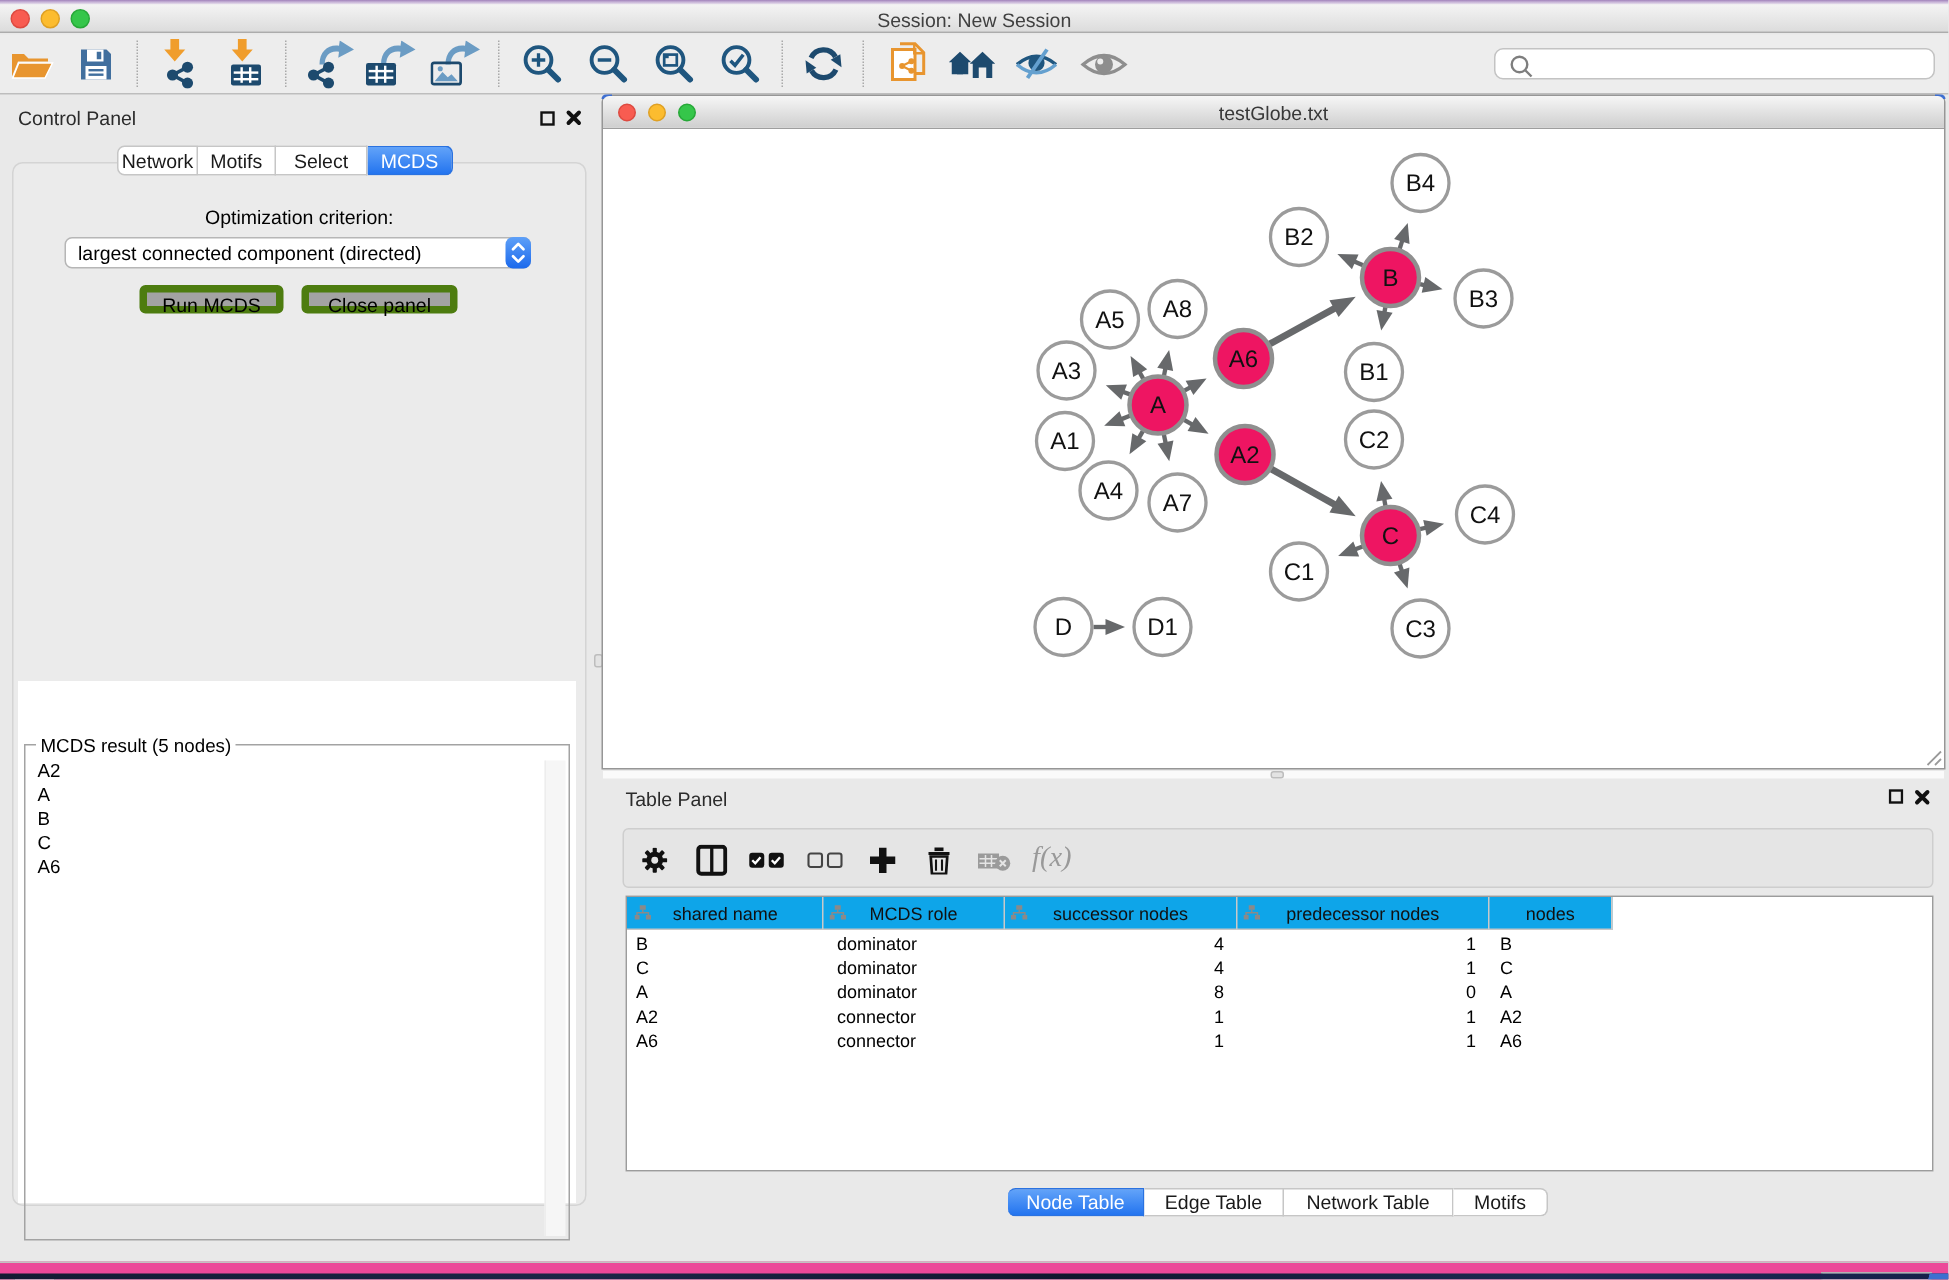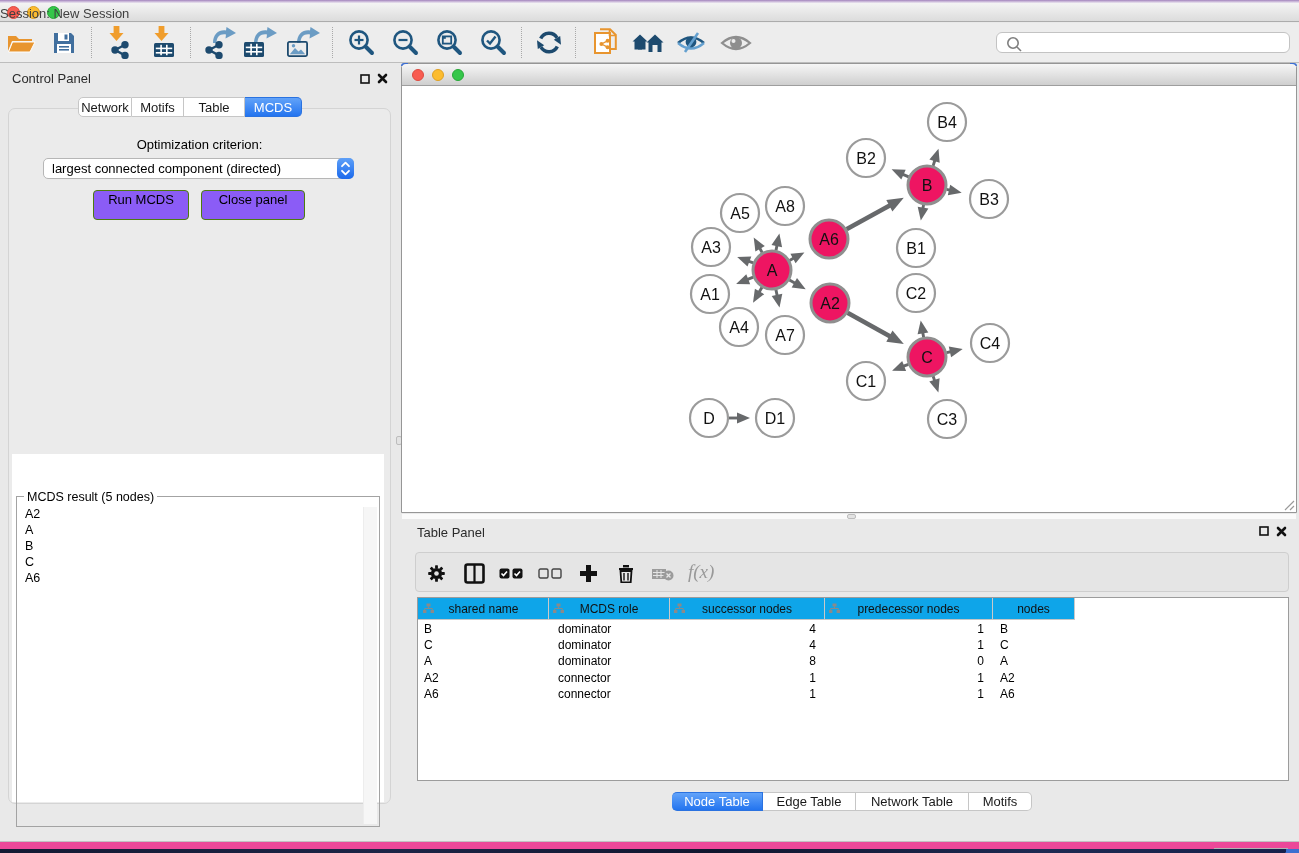--- a/index.html
+++ b/index.html
@@ -6,37 +6,37 @@
 html,body { width:1299px; height:853px; overflow:hidden; }
 body { font-family:"Liberation Sans", sans-serif; background:#e9e9e9; position:relative; }
 .abs { position:absolute; }
 
 #deskTop { left:0; top:0; width:1299px; height:3px; background:linear-gradient(#a183bb 0%,#c3aed4 40%,#ece7f0 100%); }
 #deskBot { left:0; top:849px; width:1299px; height:4px; background:linear-gradient(90deg,#131a33,#1c2547 30%,#10162e 55%,#1d2a52 80%,#16204a); }
 #deskBot .wedge { position:absolute; right:0; top:0; width:22px; height:4px; background:linear-gradient(105deg, transparent 40%, #3c6fd0 42%); }
 
 #titlebar { left:0; top:3px; width:1299px; height:19px; background:linear-gradient(#f4f4f4,#dcdcdc); border-bottom:1px solid #acacac; }
 .light { position:absolute; top:3px; width:13px; height:13px; border-radius:50%; }
-#titlebar .t { position:absolute; top:3px; width:100%; text-align:left; font-size:13px; color:#404040; }
+#titlebar .t { position:absolute; top:3px; width:100%; text-align:center; font-size:13px; color:#404040; }
 
 #toolbar { left:0; top:23px; width:1299px; height:40px; background:#ededed; border-bottom:1px solid #bdbdbd; }
 .sep { position:absolute; top:4px; height:31px; width:0; border-left:1px dotted #a9a9a9; }
 #search { position:absolute; left:996px; top:9px; width:294px; height:21px; border:1px solid #c3c3c3; border-radius:6px; background:#fff; }
 
 #cpTitle { left:12px; top:71px; font-size:13px; color:#2b2b2b; }
 #cpPanel { left:8px; top:108px; width:383px; height:696px; border:1px solid #d4d4d4; border-radius:7px; background:#ebebeb; }
 .tabrow { position:absolute; display:flex; }
 .tab { height:20px; font-size:13px; color:#1a1a1a; background:#fff; border:1px solid #c6c6c6; border-left:none; text-align:center; line-height:19px; }
 .tab.first { border-left:1px solid #c6c6c6; border-radius:5px 0 0 5px; }
 .tab.last { border-radius:0 5px 5px 0; }
 .tab.sel { background:linear-gradient(#62a3f9,#2374ef); color:#fff; border-color:#2a72e0; }
 #optLabel { left:0px; top:137px; width:399px; text-align:center; font-size:13px; color:#000; }
 #dropdown { left:43px; top:158px; width:311px; height:21px; background:#fff; border:1px solid #b6b6b6; border-radius:5px; font-size:13px; color:#000; line-height:19px; padding-left:8px; }
 #stepper { left:337px; top:158px; width:17px; height:21px; border-radius:5px; background:linear-gradient(#5ea0f8,#1b69ec); }
-.btn { position:absolute; height:30px; background:#8b5cf6; border:1px solid #4d7c0f; border-radius:4px; font-size:13px; color:#000; text-align:center; line-height:17px; }
+.btn { position:absolute; height:19px; background:#a3a3a3; border:5px solid #4d7c0f; border-radius:4px; font-size:13px; color:#000; text-align:center; line-height:17px; }
 #resultWrap { left:12px; top:454px; width:372px; height:348px; background:#fff; }
 #resultBox { position:absolute; left:4px; top:8px; width:364px; height:331px; border:1px solid #a3a3a3;margin-top:34px; }
 #resultTitle { position:absolute; left:7px; top:-7px; background:#fff; padding:0 3px; font-size:12.5px; color:#000; }
 #resultList { position:absolute; left:8px; top:9px; font-size:12.5px; color:#000; line-height:16px; }
 #resultSB { position:absolute; right:2px; top:10px; width:14px; height:317px; background:#f6f6f6; border-left:1px solid #ededed; }
 
 .grip { background:#e3e3e3; border:1px solid #bdbdbd; border-radius:2px; }
 
 #netwin { left:401px; top:63px; width:896px; height:450px; border:1px solid #969696; border-radius:5px 5px 0 0; background:#fff; }
 #nettitle { position:absolute; left:0; top:0; width:100%; height:22px; background:linear-gradient(#f6f6f6,#cfcfcf); border-bottom:1px solid #9e9e9e; border-radius:4px 4px 0 0; }
@@ -220,21 +220,21 @@
 <svg class="abs" width="10" height="10" style="left:360px;top:74px">
     <rect x="1" y="1" width="8" height="8" fill="none" stroke="#111" stroke-width="1.6"></rect>
   </svg>
 <svg class="abs" width="11" height="11" style="left:377px;top:73px">
     <path d="M2 2 L9 9 M9 2 L2 9" stroke="#111" stroke-width="2.6" stroke-linecap="round"></path>
   </svg>
 <div class="abs" id="cpPanel"></div>
 <div class="tabrow" style="left:78px;top:97px">
   <div class="tab first" style="width:54px">Network</div>
   <div class="tab" style="width:52px">Motifs</div>
-  <div class="tab" style="width:61px">Table</div>
+  <div class="tab" style="width:61px">Select</div>
   <div class="tab sel last" style="width:57px">MCDS</div>
 </div>
 <div class="abs" id="optLabel">Optimization criterion:</div>
 <div class="abs" id="dropdown">largest connected component (directed)</div>
 <div class="abs" id="stepper"><svg width="17" height="21">
       <path d="M5 8.2 L8.5 4.6 L12 8.2" fill="none" stroke="#fff" stroke-width="1.8" stroke-linecap="round" stroke-linejoin="round"></path>
       <path d="M5 12.8 L8.5 16.4 L12 12.8" fill="none" stroke="#fff" stroke-width="1.8" stroke-linecap="round" stroke-linejoin="round"></path>
     </svg></div>
 <div class="btn" style="left:93px;top:190px;width:96px">Run MCDS</div>
 <div class="btn" style="left:201px;top:190px;width:104px">Close panel</div>
@@ -247,20 +247,21 @@
 </div>
 <div class="abs grip" style="left:396px;top:436px;width:6px;height:9px"></div>
 
 <div class="abs" id="netwin">
   <div class="bluecorner" style="left:-1px;border-radius:4px 0 0 0;"></div>
   <div class="bluecorner" style="right:-1px;border-radius:0 4px 0 0;"></div>
   <div id="nettitle">
     <div class="light" style="left:10px;top:5px;width:12px;height:12px;background:#f85c51;border:0.5px solid #dd4a40;"></div>
     <div class="light" style="left:30px;top:5px;width:12px;height:12px;background:#fcbc2f;border:0.5px solid #dfa023;"></div>
     <div class="light" style="left:50px;top:5px;width:12px;height:12px;background:#35c64a;border:0.5px solid #27a838;"></div>
+    <div class="t">testGlobe.txt</div>
   </div>
   <svg id="graph" width="894" height="426" viewBox="0 0 894 426">
   <line x1="351.3" y1="190.2" x2="344.4" y2="192.9" stroke="#67696b" stroke-width="2.9"></line>
   <polygon points="334.1,196.9 344.3,187.2 348.2,197.2" fill="#67696b"></polygon>
   <line x1="351.3" y1="175.9" x2="345.5" y2="173.8" stroke="#67696b" stroke-width="2.9"></line>
   <polygon points="335.2,169.9 349.3,169.4 345.5,179.5" fill="#67696b"></polygon>
   <line x1="360.2" y1="165.6" x2="357.1" y2="160.0" stroke="#67696b" stroke-width="2.9"></line>
   <polygon points="351.7,150.4 362.8,159.1 353.4,164.4" fill="#67696b"></polygon>
   <line x1="374.0" y1="163.4" x2="375.2" y2="157.2" stroke="#67696b" stroke-width="2.9"></line>
   <polygon points="377.4,146.4 380.1,160.3 369.5,158.1" fill="#67696b"></polygon>

